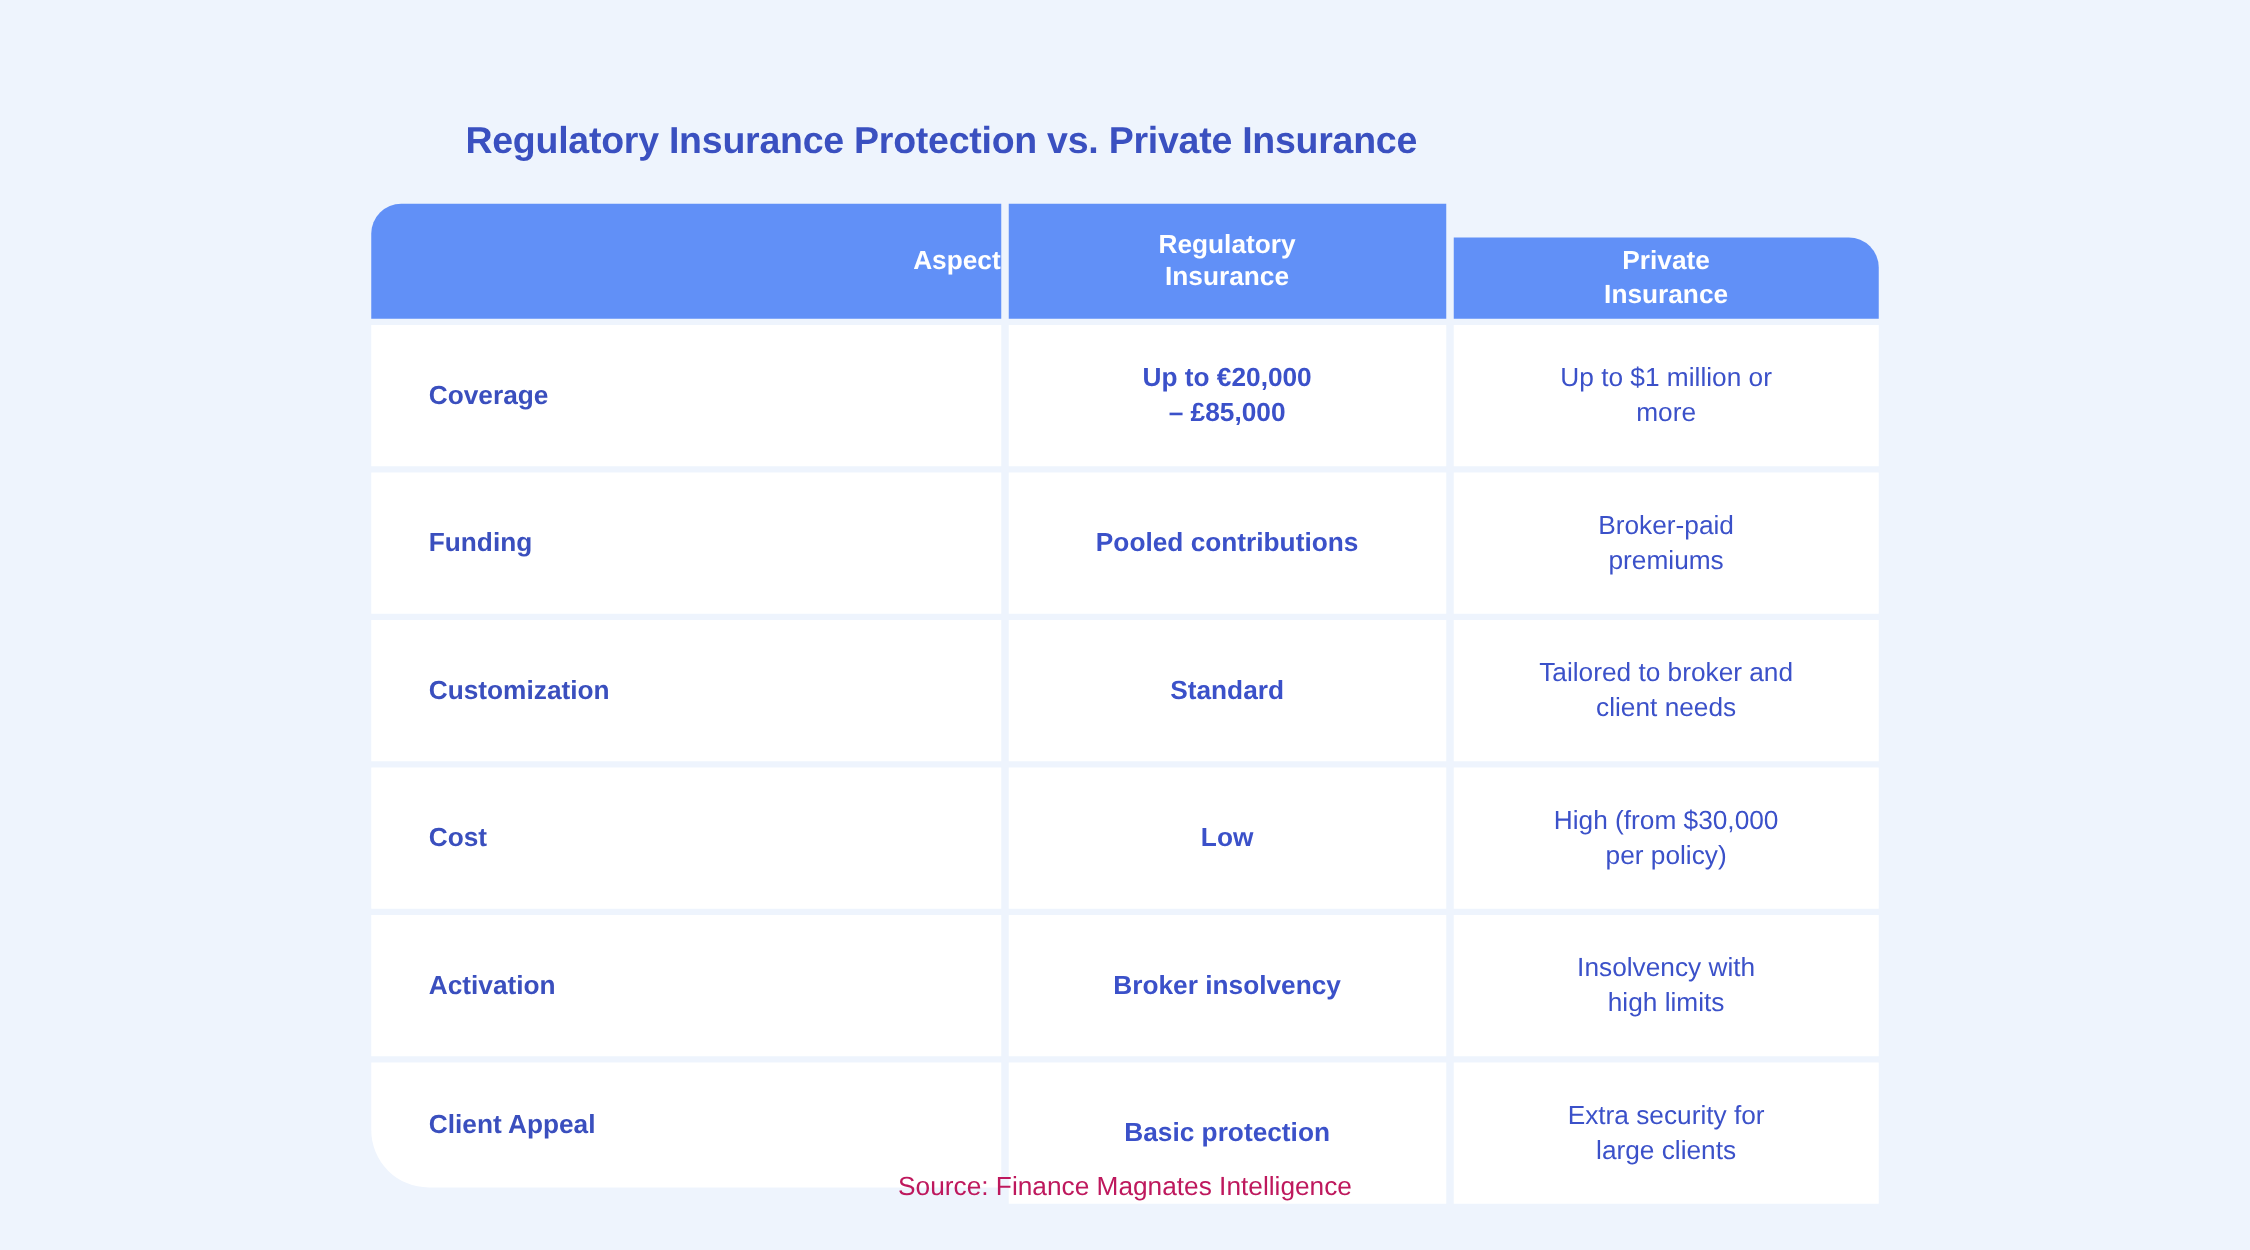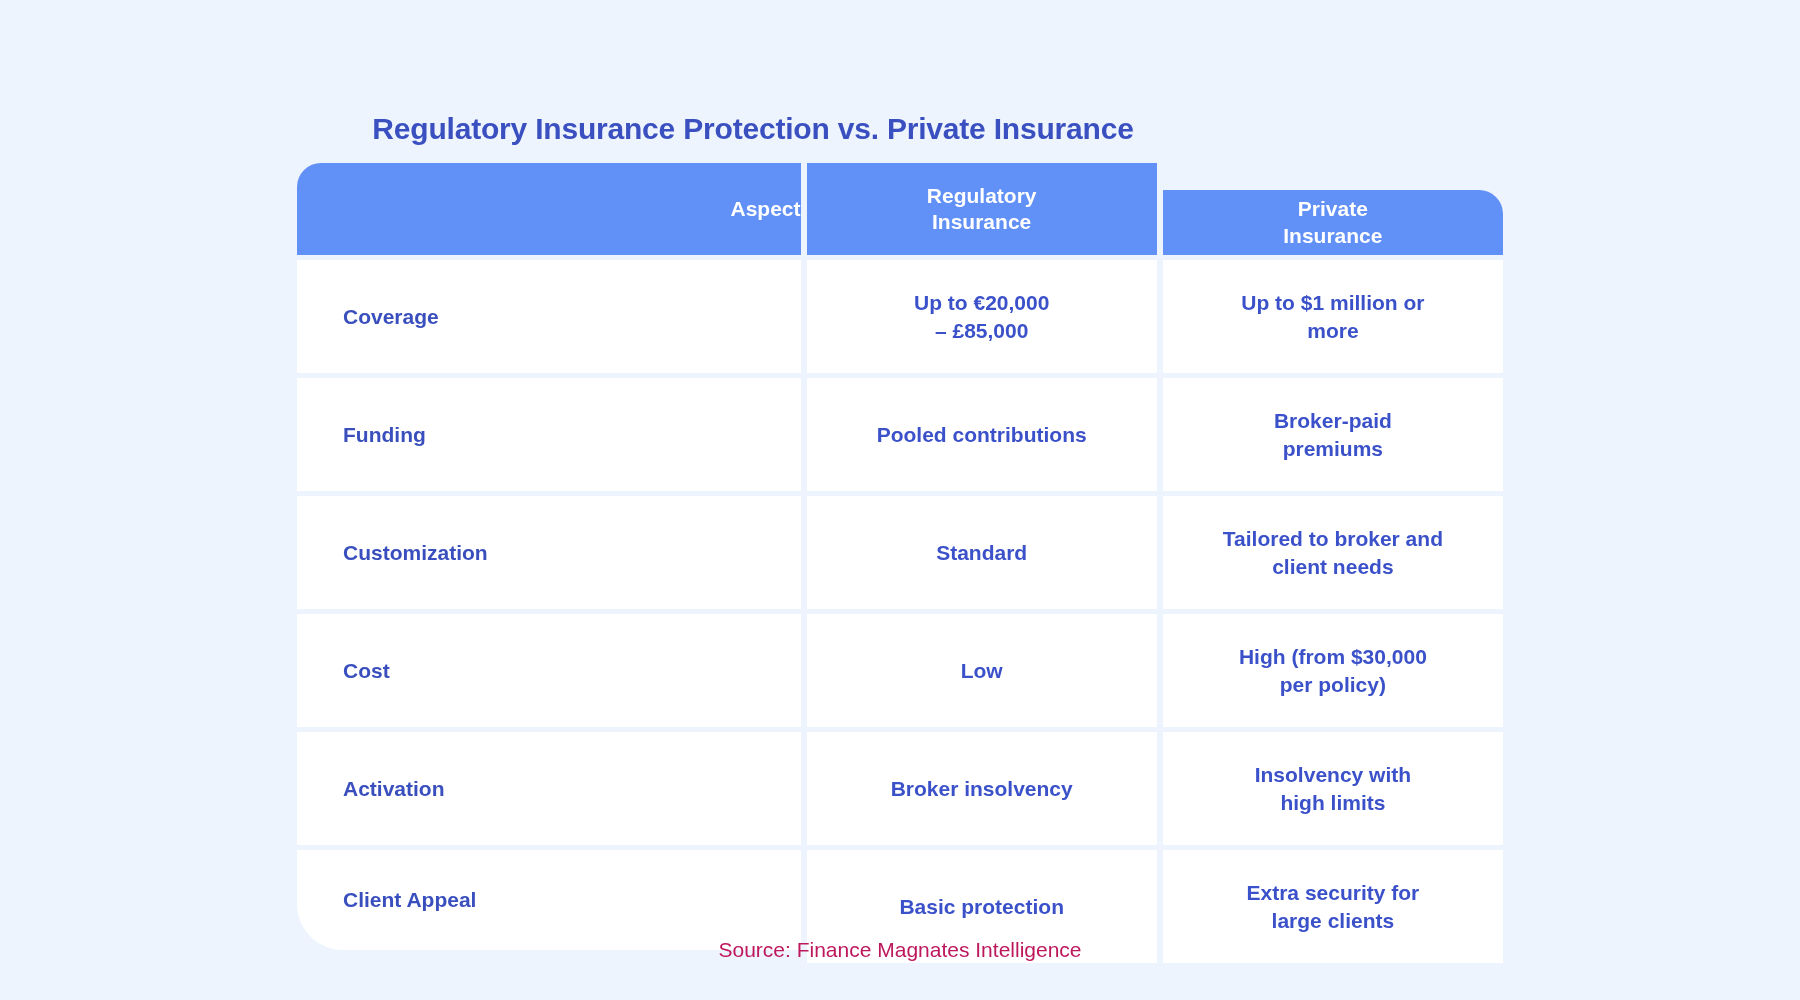--- a/index.html
+++ b/index.html
@@ -17,21 +17,21 @@
     width: 1800px;
     height: 1000px;
     background: #eef4fd;
     overflow: hidden;
   }
 
   
   .title {
     position: absolute;
     left: 0;
-    top: 112px;
+    top: 96px;
     width: 1506px;
     text-align: center;
     font-size: 30px;
     font-weight: 700;
     color: #3a50c0;
     letter-spacing: -0.2px;
   }
 
   
   .table-wrap {
@@ -121,21 +121,21 @@
     width: 352px;
     justify-content: center;
     text-align: center;
     font-weight: 700;
   }
 
   .td-col3 {
     width: 342px;
     justify-content: center;
     text-align: center;
-    font-weight: 700;
+    font-weight: 400;
   }
 
   .td .lines { white-space: pre-line; }
 
   
   .tr-last { height: 113px; }
   .tr-last .td-aspect {
     border-bottom-left-radius: 46px;
     height: 100px;
   }

